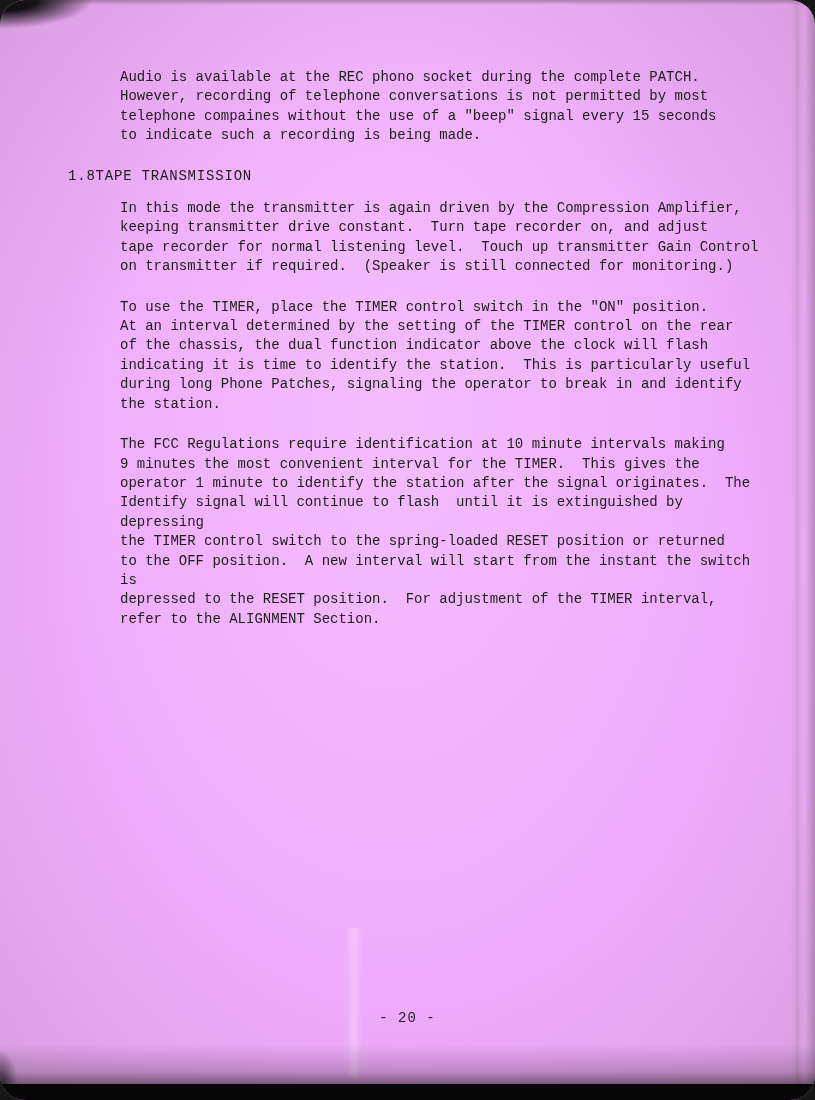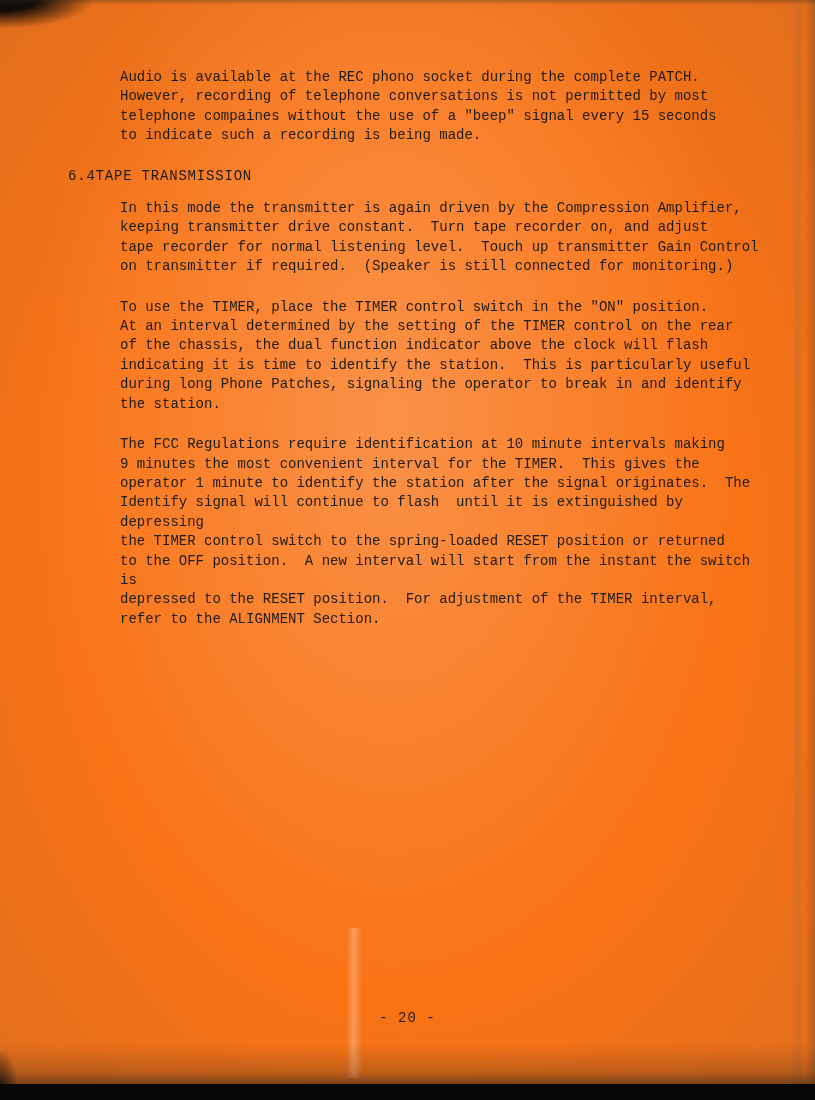--- a/index.html
+++ b/index.html
@@ -5,23 +5,24 @@
     html, body {
       margin: 0;
       padding: 0;
       background: #161616;
     }
     .page {
       position: relative;
       width: 815px;
       height: 1100px;
       overflow: hidden;
-      background-color: #f97316;
+      background-color: #f0abfc;
       font-family: "Liberation Mono", "DejaVu Sans Mono", monospace;
       color: #1e1d19;
+      border-radius: 25px;
     }
     .paper-tone {
       position: absolute;
       inset: 0;
       pointer-events: none;
       background:
         radial-gradient(ellipse at 48% 38%, rgba(255,255,255,0.22), rgba(255,255,255,0) 60%),
         radial-gradient(ellipse at 50% 50%, rgba(0,0,0,0) 58%, rgba(82,76,66,0.14) 100%);
     }
     .content {
@@ -98,21 +99,21 @@
 
   <div class="paper-tone"></div>
 
   <div class="content">
 
     <p class="body-para">Audio is available at the REC phono socket during the complete PATCH.
 However, recording of telephone conversations is not permitted by most
 telephone compaines without the use of a "beep" signal every 15 seconds
 to indicate such a recording is being made.</p>
 
-    <h2 class="heading"><span class="sec-num">6.4</span><span class="sec-title">TAPE TRANSMISSION</span></h2>
+    <h2 class="heading"><span class="sec-num">1.8</span><span class="sec-title">TAPE TRANSMISSION</span></h2>
 
     <p class="body-para">In this mode the transmitter is again driven by the Compression Amplifier,
 keeping transmitter drive constant.  Turn tape recorder on, and adjust
 tape recorder for normal listening level.  Touch up transmitter Gain Control
 on transmitter if required.  (Speaker is still connected for monitoring.)</p>
 
 
     <p class="body-para">To use the TIMER, place the TIMER control switch in the "ON" position.
 At an interval determined by the setting of the TIMER control on the rear
 of the chassis, the dual function indicator above the clock will flash

